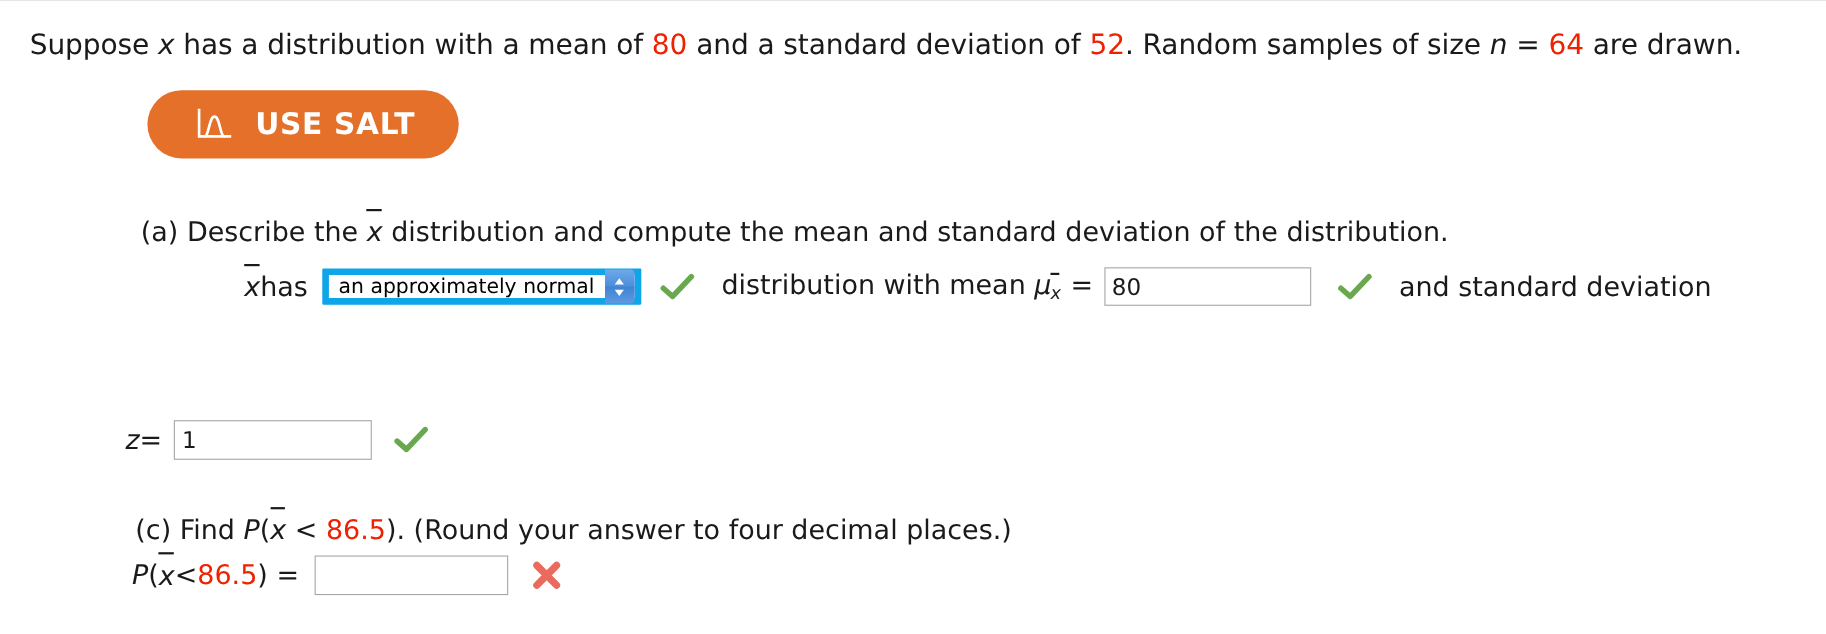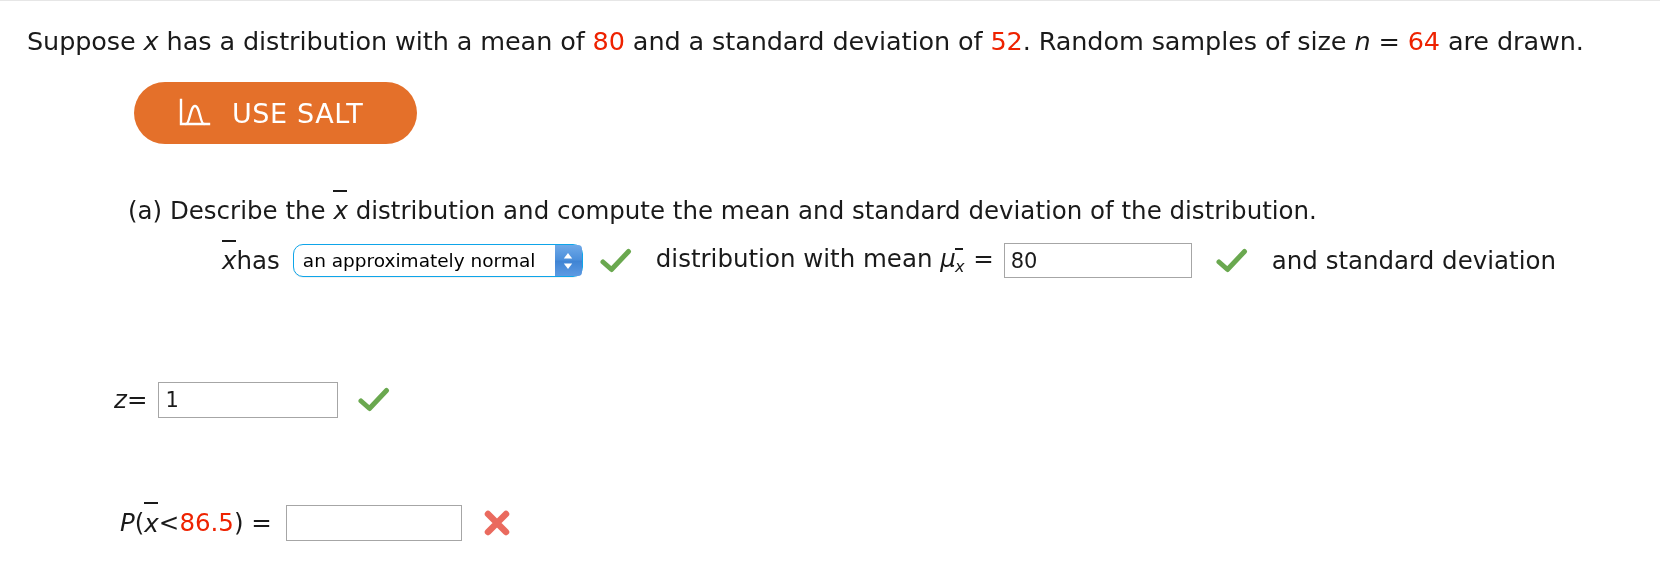--- a/index.html
+++ b/index.html
@@ -75,21 +75,21 @@
   }
   .salt-icon {
     width: 34px;
     height: 30px;
     margin-right: 20px;
     display: block;
   }
   .salt-label {
     color: #ffffff;
     font-size: 27px;
-    font-weight: normal;
+    font-weight: bold;
     letter-spacing: 0.6px;
     font-family: "DejaVu Sans", "Liberation Sans", sans-serif;
   }
 
   
   .qa {
     position: absolute;
     top: 194px;
     left: 128px;
     font-size: 24.5px;
@@ -145,22 +145,22 @@
 
   
   .select-wrap {
     position: relative;
     display: inline-flex;
     align-items: center;
     height: 33px;
     width: 290px;
     margin: 0 0 0 13px;
     background: #ffffff;
-    border: 1px solid #0ea5e9;
-    border-radius: 10px;
+    border: 6px solid #0ea5e9;
+    border-radius: 1px;
     box-sizing: border-box;
     box-shadow: 0 1px 0 rgba(0,0,0,0.05);
     cursor: pointer;
   }
   .select-text {
     font-size: 18.5px;
     color: #000;
     padding-left: 9px;
     flex: 1;
     overflow: hidden;
@@ -281,20 +281,23 @@
     <span class="ital">z</span>
       <span> = </span>
     <input class="tinput input-z" type="text" value="1" style="">
     <span class="mark check-z">
       <svg width="32" height="28" viewBox="0 0 32 28">
         <path d="M3 15 L11.5 22.5 L28.5 4.5" stroke="#6aa84f" stroke-width="5" fill="none" stroke-linecap="round" stroke-linejoin="round"></path>
       </svg>
     </span>
   </div>
 
+  <div class="qc">
+    <span>(c) Find </span><span class="ital">P</span><span>(</span><span class="xbar">x</span><span> &lt; </span><span class="red">86.5</span><span>).</span><span> (Round your answer to four decimal places.)</span>
+  </div>
 
   <div class="row-c">
     <span class="ital">P</span>
       <span>(</span>
       <span class="xbar">x</span>
       <span> &lt; </span>
       <span class="red">86.5</span>
       <span>) = </span>
     <input class="tinput input-p" type="text" value="" style="">
     <span class="mark xmark-c">

